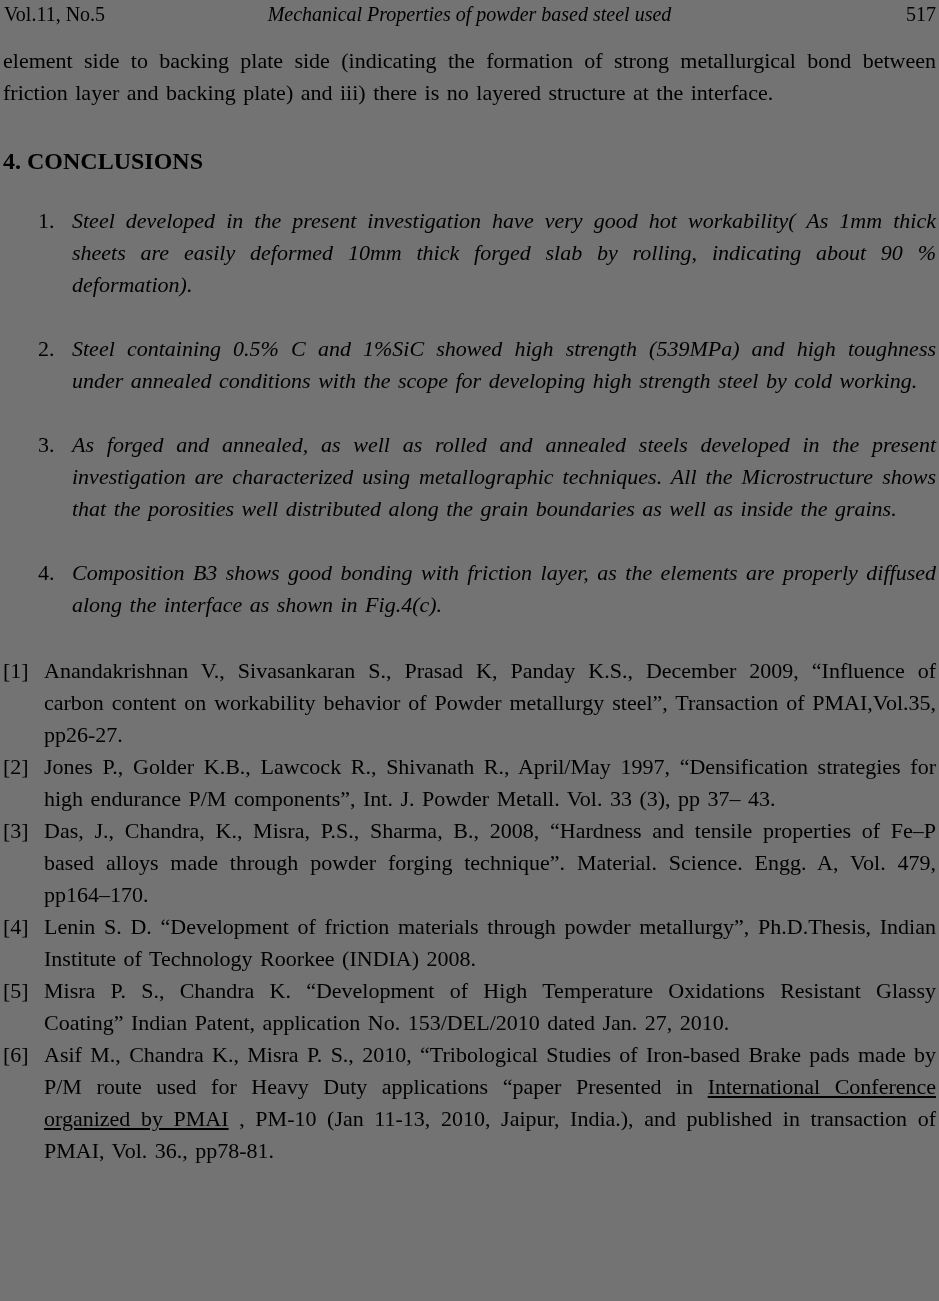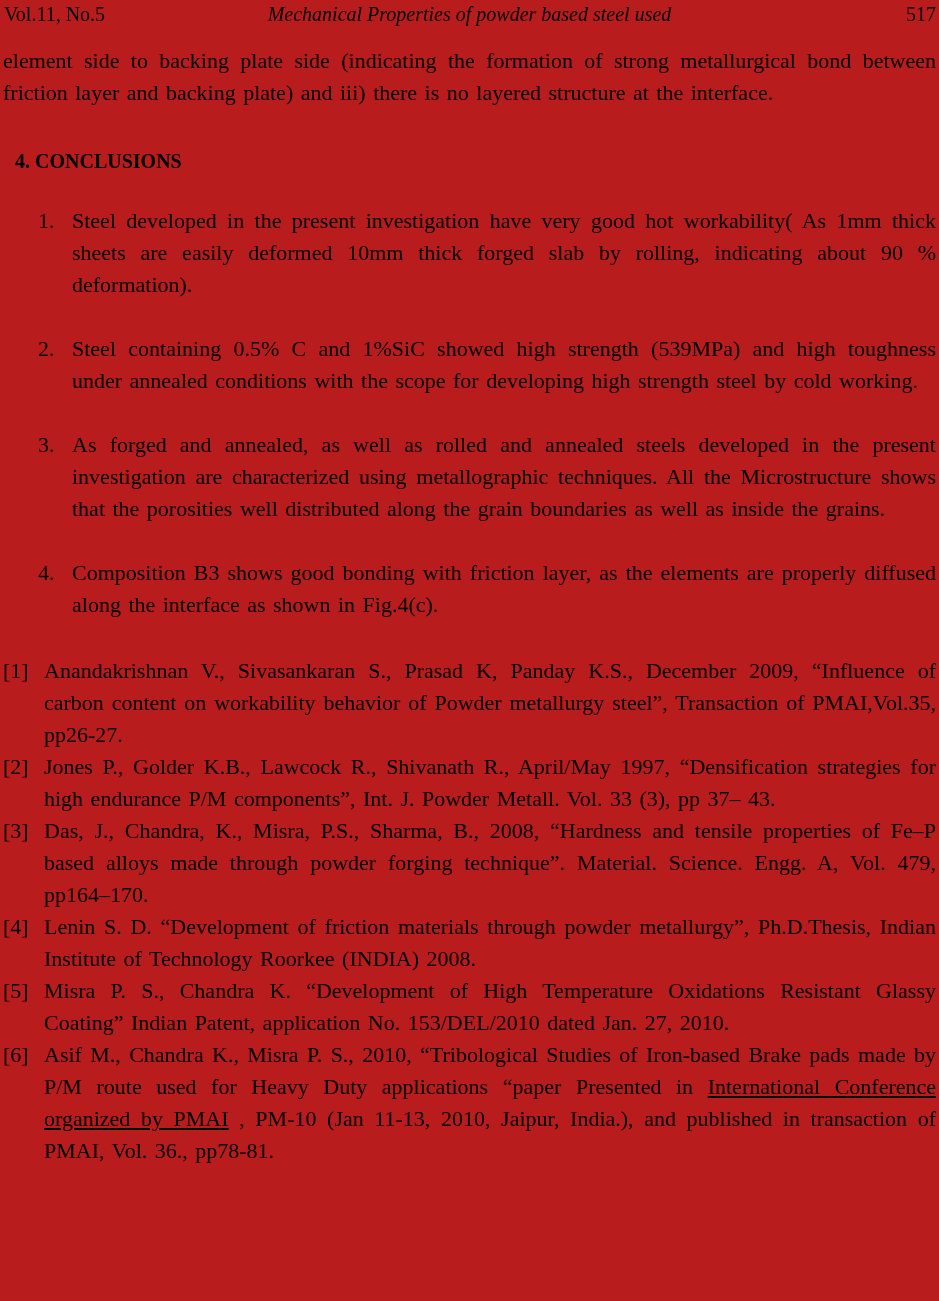--- a/index.html
+++ b/index.html
@@ -8,21 +8,21 @@
     background: #ffffff;
     color: #000000;
     font-family: "Liberation Serif", "DejaVu Serif", serif;
   }
   .page {
     position: relative;
     box-sizing: border-box;
     width: 939px;
     height: 1301px;
     padding: 2px 3px 0 3px;
-    background: #b91c1c;
+    background: #737373;
     overflow: hidden;
   }
   
   .hdr {
     position: relative;
     height: 26px;
     font-size: 20px;
     line-height: 24px;
   }
   .hdr-left  { position: absolute; left: 1px;  top: 0; }
@@ -32,34 +32,34 @@
   .bodytext {
     font-size: 22px;
     line-height: 32px;
     word-spacing: 2px;
   }
   .just { text-align: justify; }
   .intro { margin: 17px 0 0 0; }
   .sec-heading {
     font-family: "Liberation Serif", "DejaVu Serif", serif;
     font-weight: bold;
-    font-size: 20px;
+    font-size: 24px;
     line-height: 28px;
-    margin: 12px;
+    margin: 0;
   }
   .h-concl { margin-top: 38px; }
   .h-refs  { margin-top: 36px; }
   
   .c-list { margin-top: 30px; }
   .c-item {
     display: flex;
     margin: 0 0 32px 35px;
   }
   .c-num  { flex: 0 0 34px; }
-  .c-text { flex: 1; }
+  .c-text { flex: 1; font-style: italic; }
   
   .ref-list { margin-top: 34px; }
   .ref-item { display: flex; }
   .ref-marker { flex: 0 0 41px; }
   .ref-text { flex: 1; }
   .u { text-decoration: underline; }
 </style>
 </head>
 <body>
 

